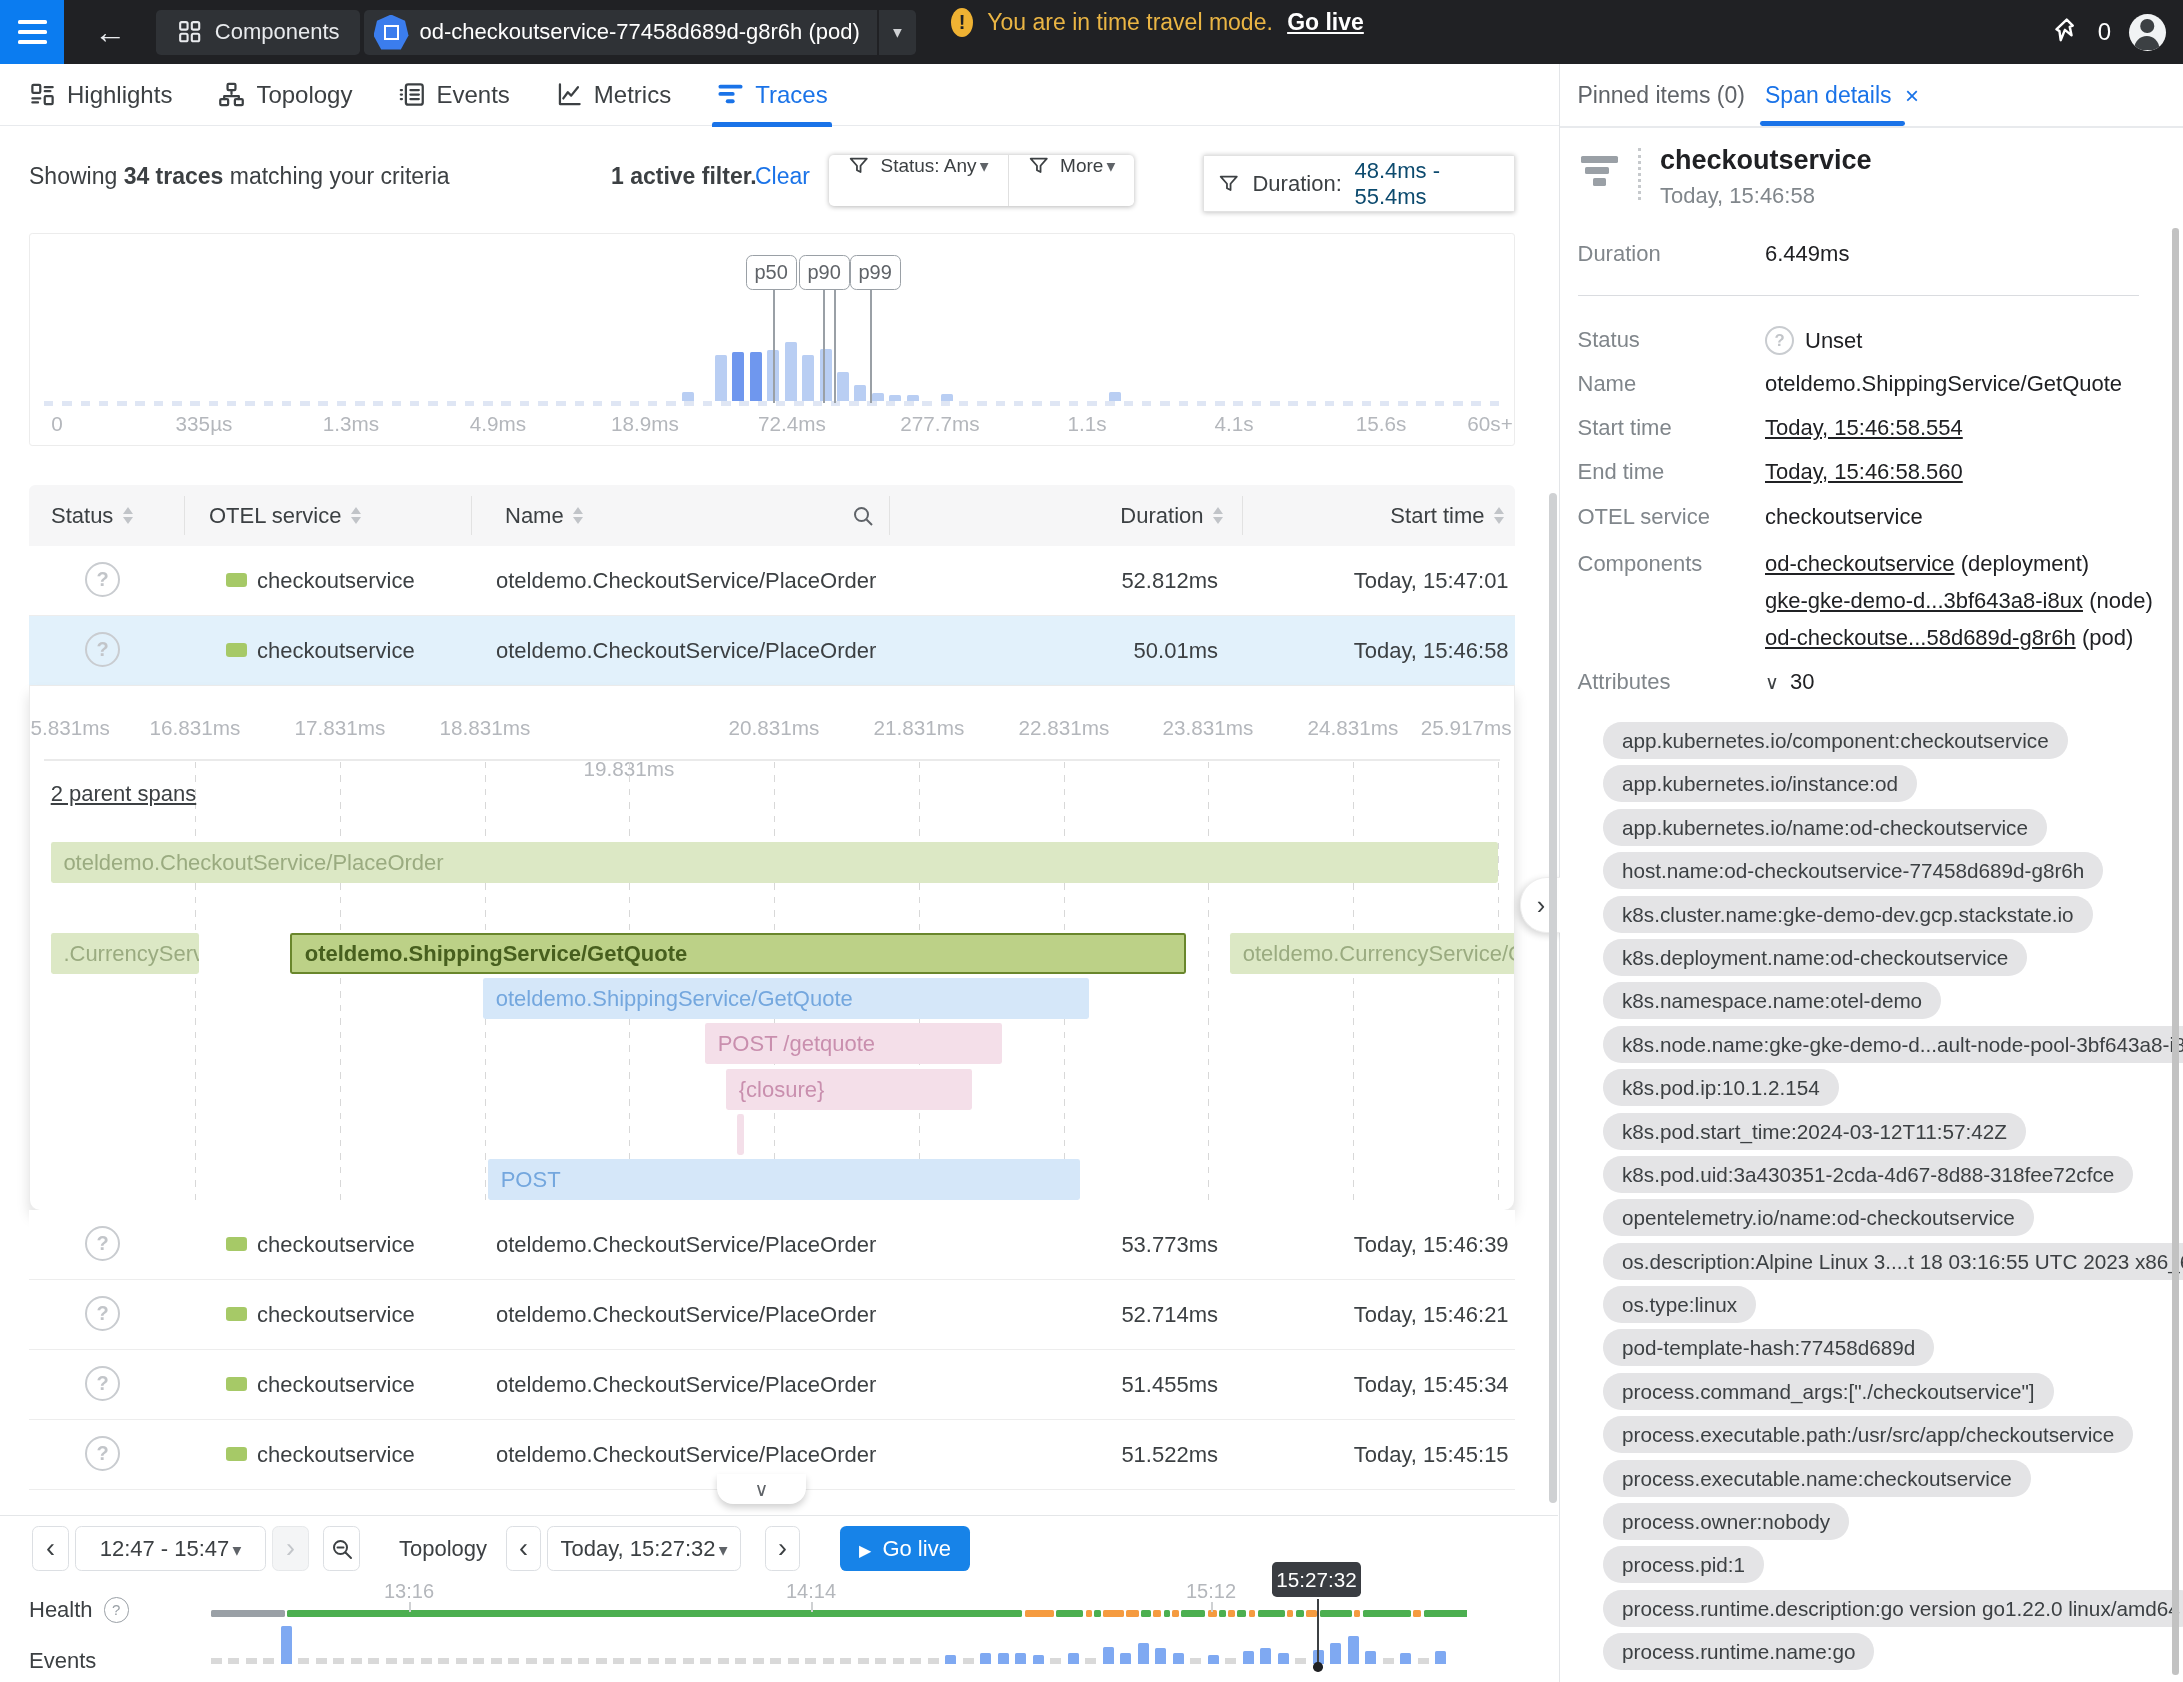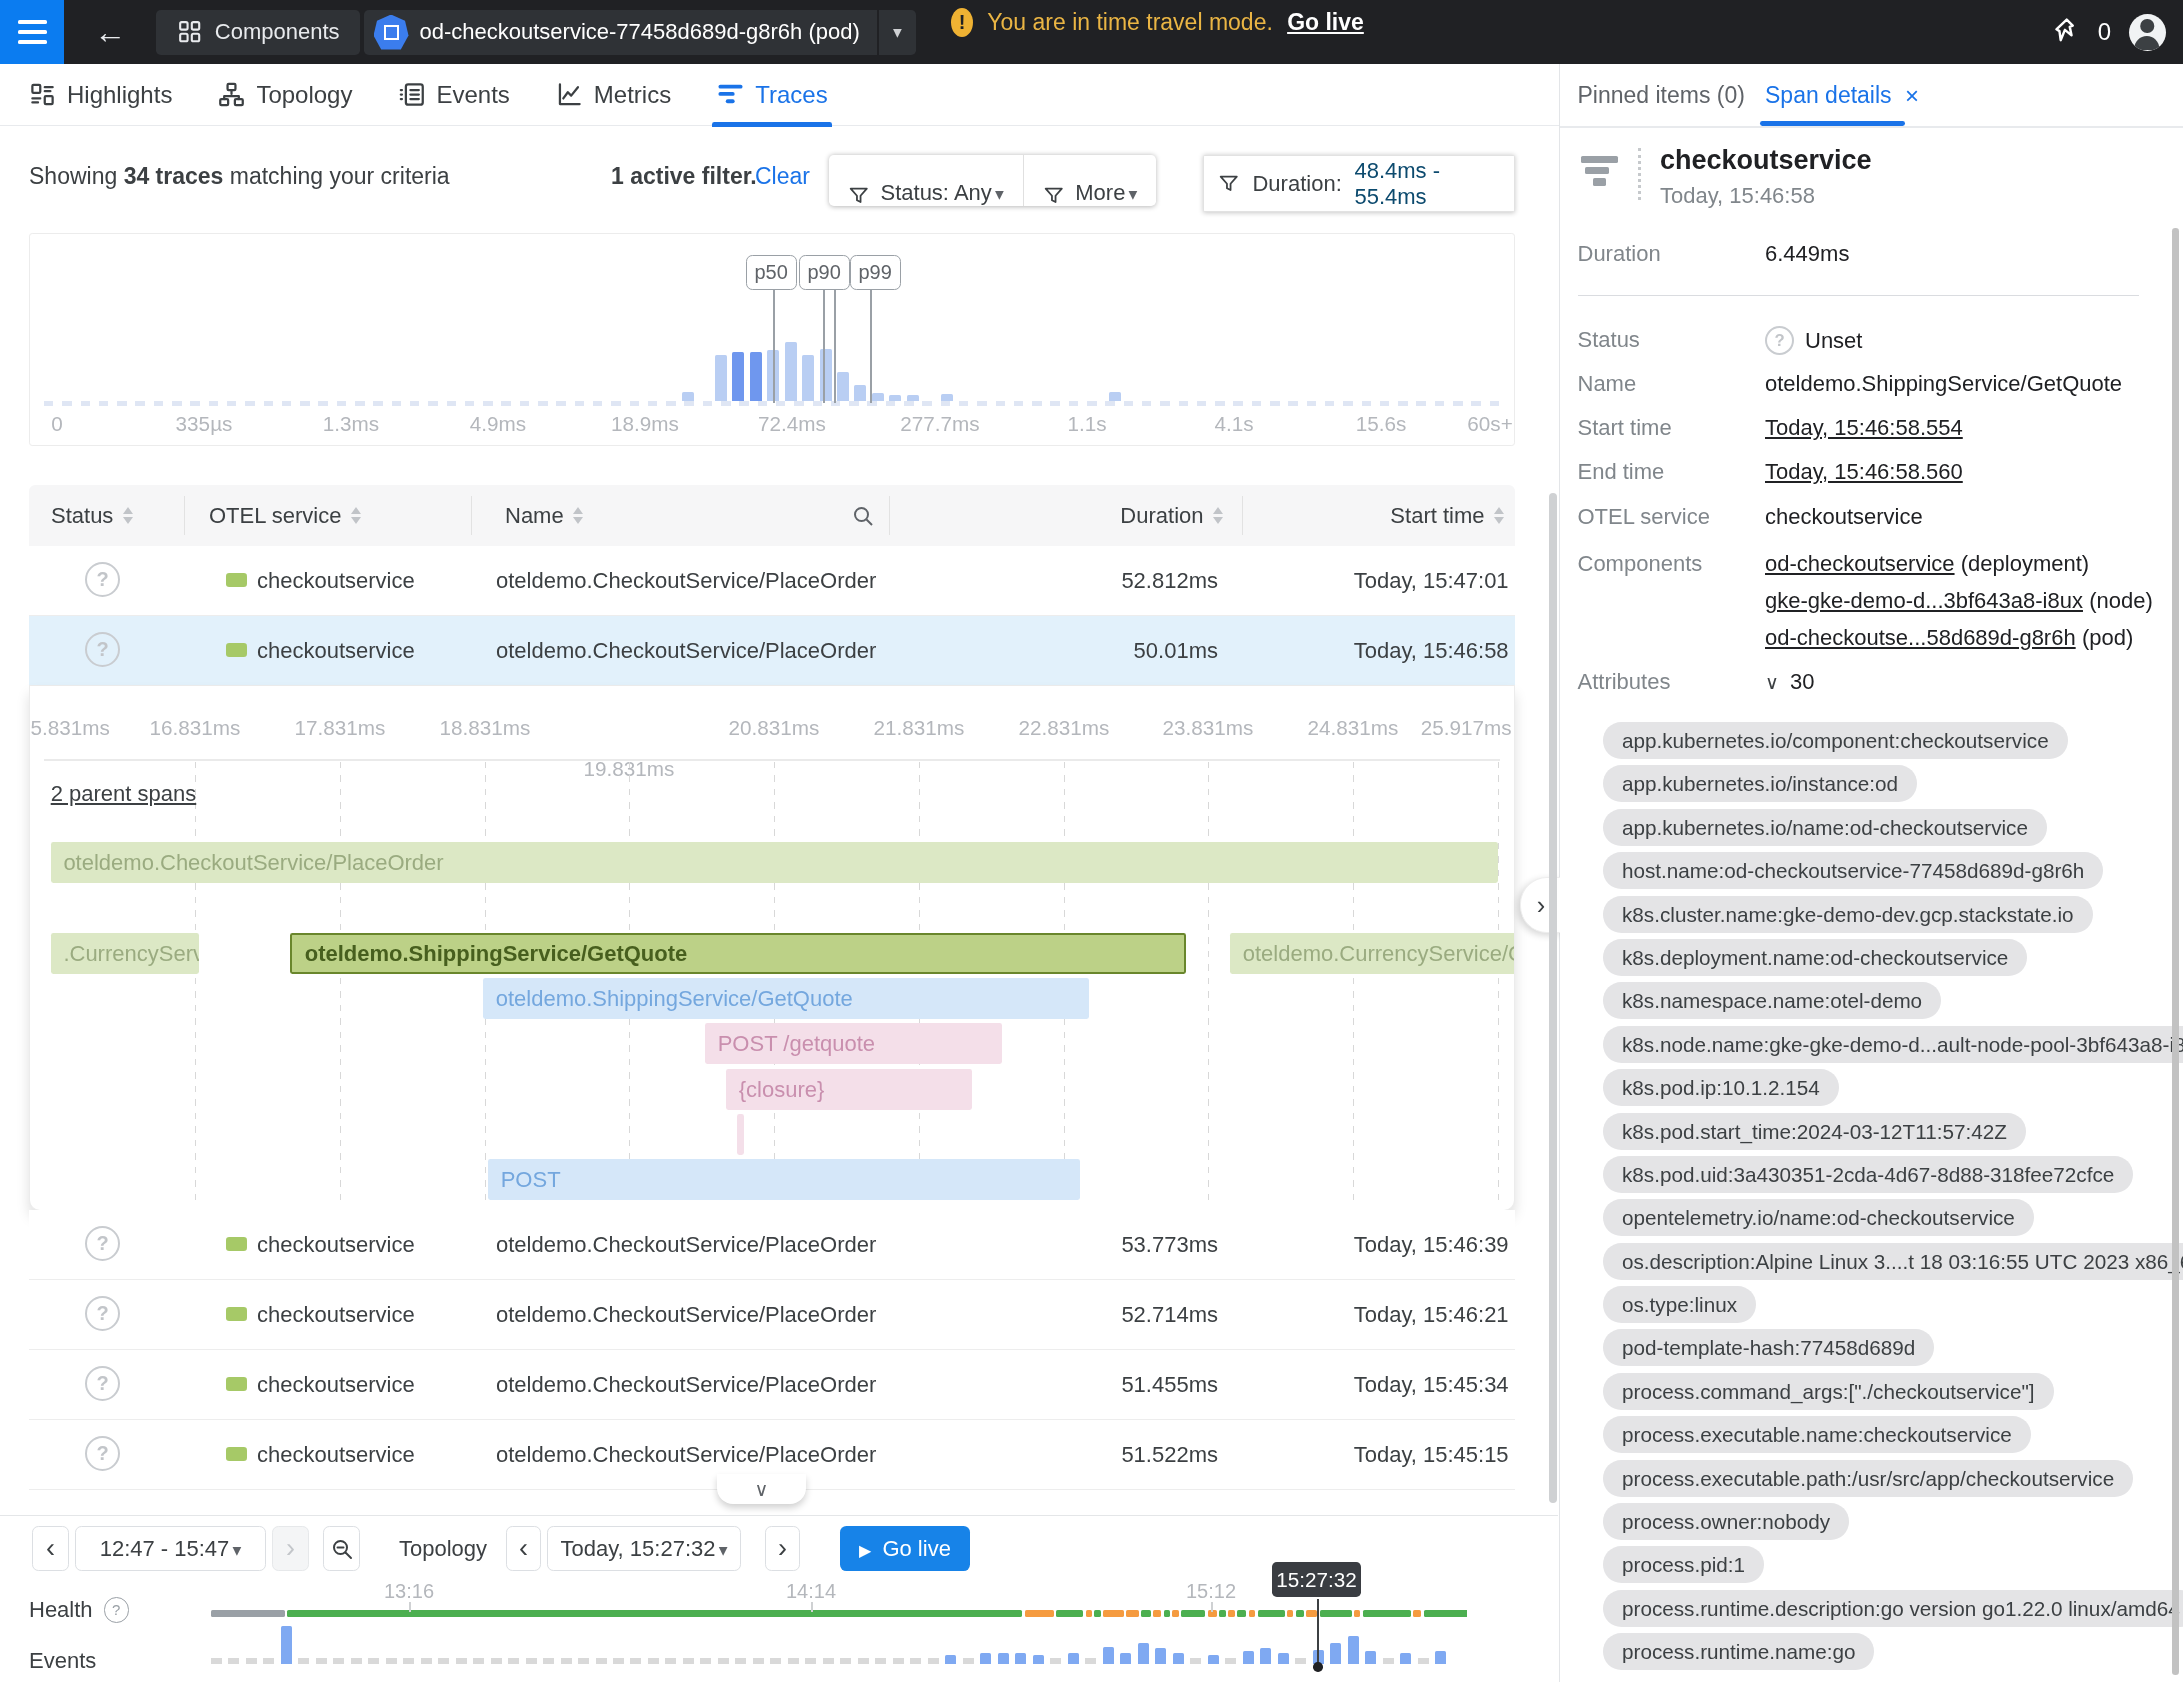--- a/index.html
+++ b/index.html
@@ -40,21 +40,21 @@
   .tab.active::after{content:"";position:absolute;left:-4.8px;right:-4.8px;bottom:-1.6px;height:4.8px;background:#1a73e8;border-radius:2.4px 2.4px 0 0;}
   .ticon{display:flex;}
   .ticon svg{width:27px;height:27px;fill:none;stroke:currentColor;stroke-width:2;stroke-linecap:round;stroke-linejoin:round;}
 
   .content{position:absolute;left:0;top:62px;width:1549px;height:1389px;overflow:hidden;}
   .showing{position:absolute;left:29px;top:37px;font-size:23px;}
   .bold{font-weight:bold;}
   .afilter{position:absolute;left:611px;top:37px;font-size:23px;font-weight:bold;}
   .clear{position:absolute;left:755px;top:37px;font-size:23px;color:#1a73e8;cursor:pointer;}
   .fbtns{position:absolute;left:829px;top:29px;height:51px;display:flex;background:#fff;border-radius:4.8px;box-shadow:0 0.8px 4.8px rgba(0,0,0,.28);}
-  .fbtn{display:flex;align-items:flex-end;gap:11px;padding:0 19px;font-size:22px;color:#3c4043;cursor:pointer;}
+  .fbtn{display:flex;align-items:flex-start;gap:11px;padding:0 19px;font-size:19px;color:#3c4043;cursor:pointer;}
   .fbtn+.fbtn{border-left:0.8px solid #e0e0e0;}
   .funnel{display:flex;}
   .funnel svg{width:21.5px;height:21.5px;fill:none;stroke:#3c4043;stroke-width:2;stroke-linejoin:round;}
   .chev-d::after{content:"\25BE";font-size:17.5px;color:#5f6368;margin-left:3.2px;}
   .duration-box{position:absolute;left:1203px;top:29px;width:312px;height:57px;background:#fff;border:0.8px solid #e2e2e2;box-shadow:0 0.8px 4.8px rgba(0,0,0,.22);border-radius:1.6px;display:flex;align-items:center;gap:12.7px;padding-left:14.3px;font-size:22px;box-sizing:border-box;}
   .dur-val{color:#0c4a6e;}
 
   
   .hist-panel{position:absolute;left:29px;top:107px;width:1486px;height:213px;border:0.8px solid #ececec;background:#fff;border-radius:3.2px;box-sizing:border-box;}
   .hist-baseline{position:absolute;left:14.3px;right:14.3px;top:167px;height:4.8px;background:repeating-linear-gradient(90deg,#dfe6f4 0 9.5px,transparent 9.5px 18.3px);}
@@ -711,22 +711,22 @@
         <div class="chip">k8s.namespace.name:otel-demo</div>
         <div class="chip">k8s.node.name:gke-gke-demo-d...ault-node-pool-3bf643a8-i8ux</div>
         <div class="chip">k8s.pod.ip:10.1.2.154</div>
         <div class="chip">k8s.pod.start_time:2024-03-12T11:57:42Z</div>
         <div class="chip">k8s.pod.uid:3a430351-2cda-4d67-8d88-318fee72cfce</div>
         <div class="chip">opentelemetry.io/name:od-checkoutservice</div>
         <div class="chip">os.description:Alpine Linux 3....t 18 03:16:55 UTC 2023 x86_64)</div>
         <div class="chip">os.type:linux</div>
         <div class="chip">pod-template-hash:77458d689d</div>
         <div class="chip">process.command_args:["./checkoutservice"]</div>
+        <div class="chip">process.executable.path:/usr/src/app/checkoutservice</div>
         <div class="chip">process.executable.name:checkoutservice</div>
-        <div class="chip">process.executable.path:/usr/src/app/checkoutservice</div>
         <div class="chip">process.owner:nobody</div>
         <div class="chip">process.pid:1</div>
         <div class="chip">process.runtime.description:go version go1.22.0 linux/amd64</div>
         <div class="chip">process.runtime.name:go</div>
       </div>
     <div class="panel-scroll"></div>
   </div>
 </div>
 
 

